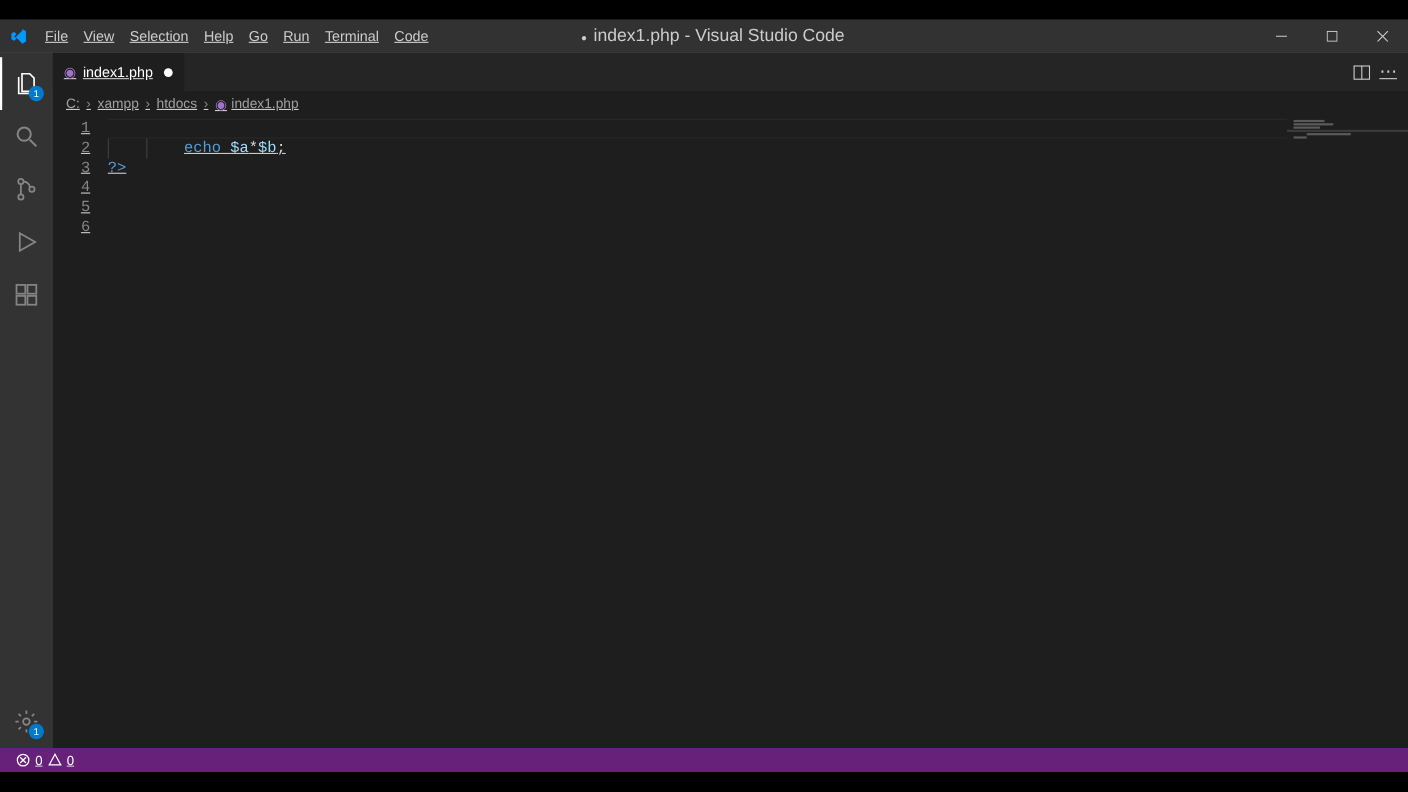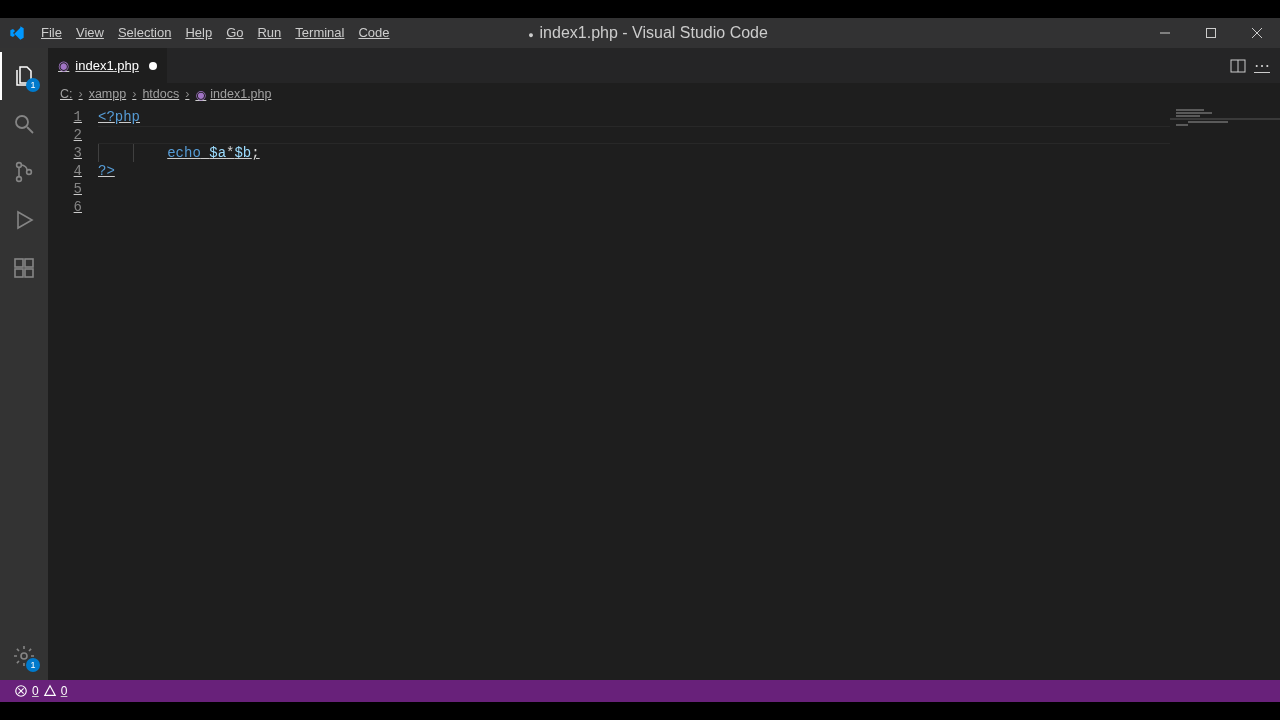--- a/index.html
+++ b/index.html
@@ -236,21 +236,20 @@
       <div class="editor">
         <div class="gutter" id="gutter">
             <div class="ln">1</div>
             <div class="ln">2</div>
             <div class="ln">3</div>
             <div class="ln">4</div>
             <div class="ln">5</div>
             <div class="ln">6</div>
           </div>
         <div class="code" id="code">
-            <div class="line"><span class="tok-tag">&lt;?</span><span class="tok-tag">php</span></div>
             <div class="line current"></div>
             <div class="line"><span class="indent-guide">    </span><span class="indent-guide">    </span><span class="tok-kw">echo</span><span> </span><span class="tok-var">$a</span><span class="tok-op">*</span><span class="tok-var">$b</span><span class="tok-punc">;</span></div>
             <div class="line"><span class="tok-tag">?&gt;</span></div>
           </div>
         <div class="minimap">
           <div class="mm-line" style="top:4px;left:6px;width:28px;"></div>
           <div class="mm-line" style="top:7px;left:6px;width:36px;"></div>
           <div class="mm-line" style="top:10px;left:6px;width:24px;"></div>
           <div class="mm-hl" style="top:13px;"></div>
           <div class="mm-line" style="top:16px;left:18px;width:40px;"></div>

